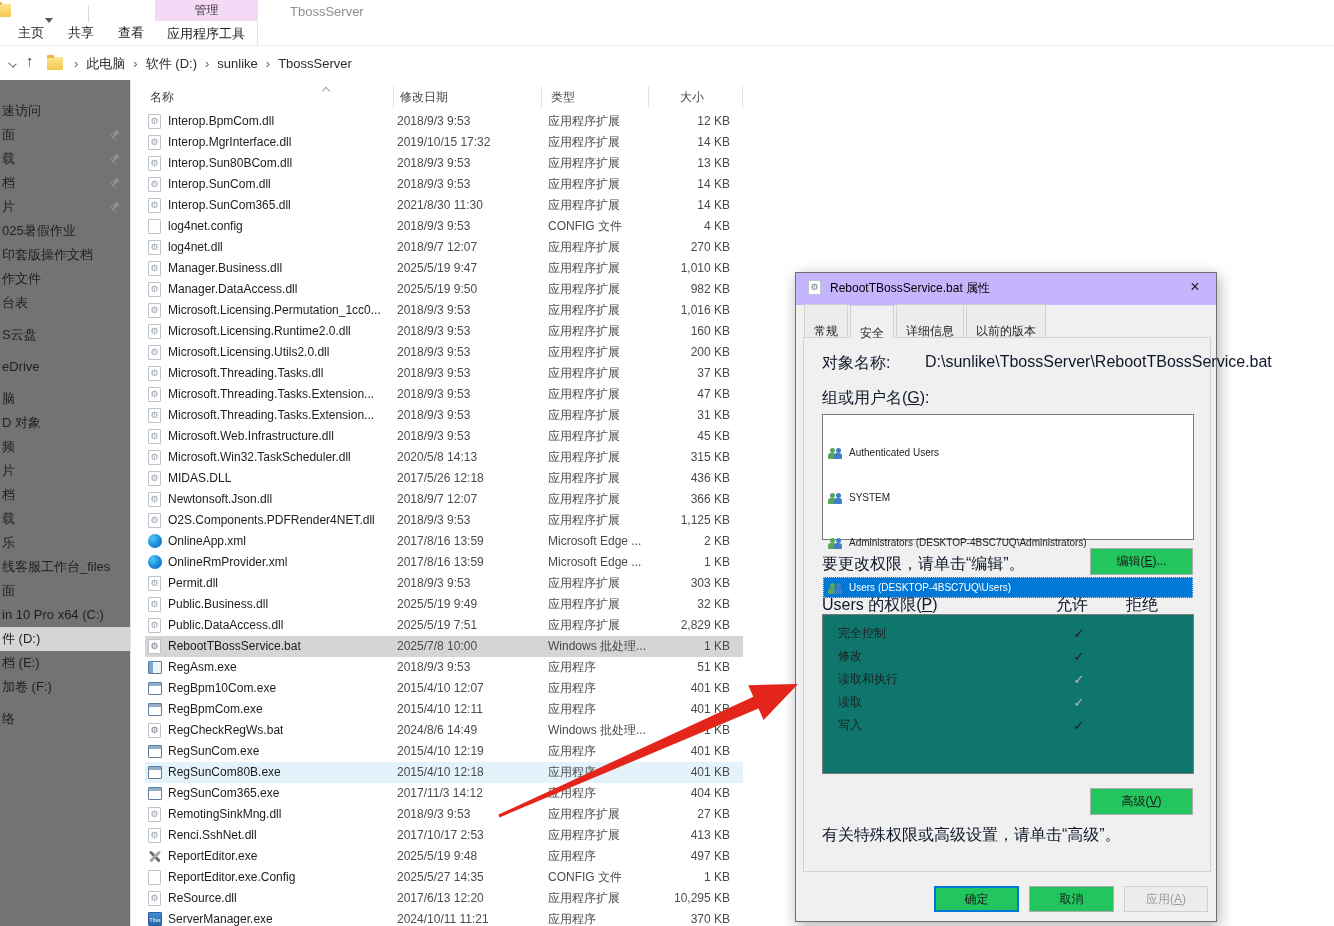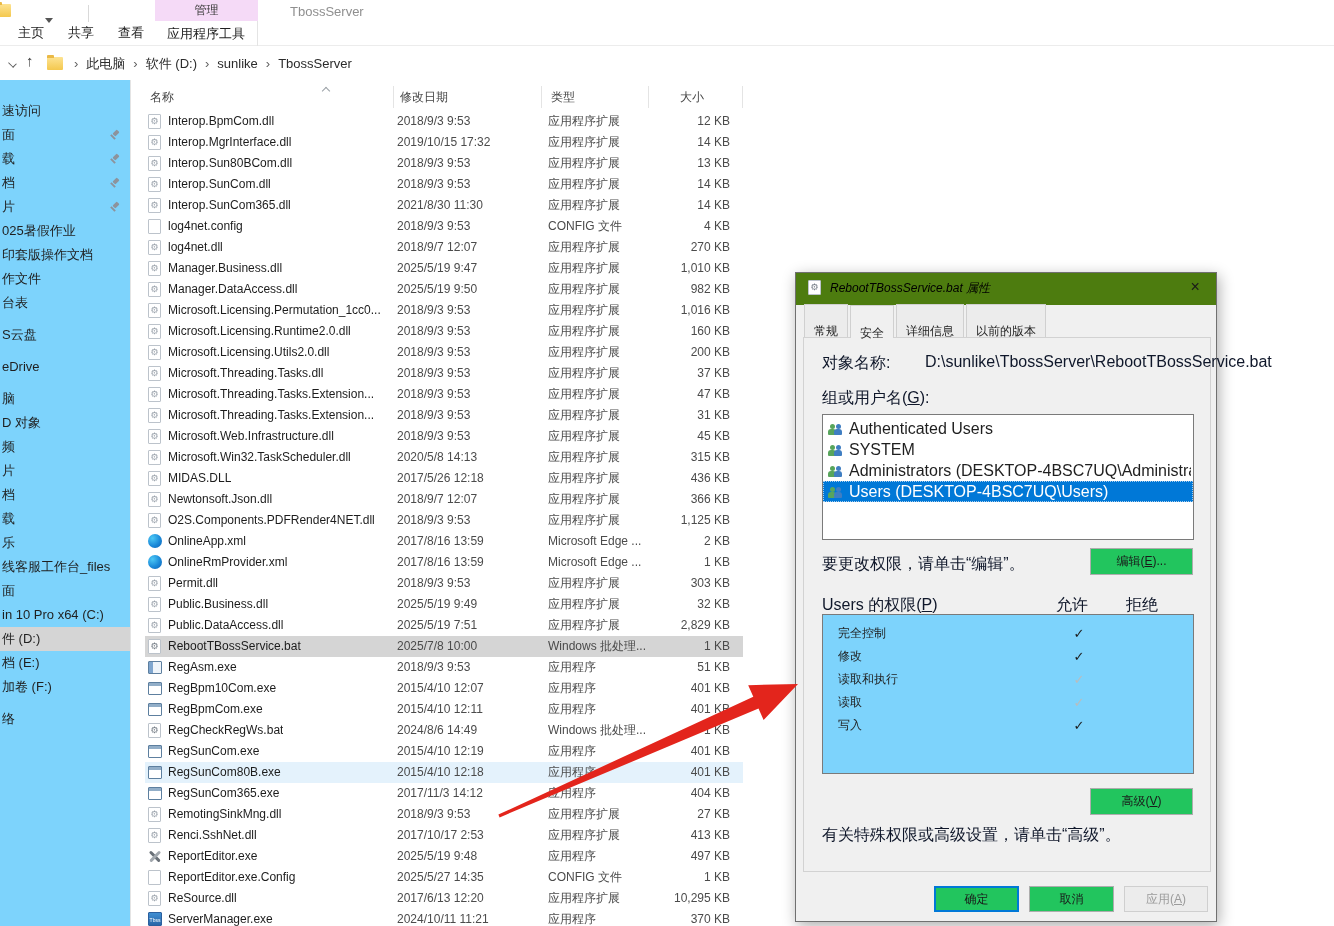--- a/index.html
+++ b/index.html
@@ -25,21 +25,21 @@
   
   #addrbar { position:absolute; left:0; top:47px; width:1334px; height:33px; background:#fff; }
   #nav-caret { position:absolute; left:9px; top:13px; width:7px; height:7px; border-right:1.6px solid #5a5a5a; border-bottom:1.6px solid #5a5a5a; transform:rotate(45deg) scaleY(.75); }
   #nav-up { position:absolute; left:26px; top:5px; font-size:15px; color:#444; }
   #crumb-folder { left:47px; top:10px; }
   #crumbs { position:absolute; left:66px; top:5px; height:24px; line-height:24px; display:flex; font-size:13px; }
   .crumb-sep { color:#5f5f5f; margin:0 8px; }
   .crumb { color:#2b2b2b; }
 
   
-  #sidebar { position:absolute; left:0; top:80px; width:131px; height:846px; border-right:1px solid #e4e4e4; background:#7dd3fc; }
+  #sidebar { position:absolute; left:0; top:80px; width:131px; height:846px; border-right:1px solid #e4e4e4; background:#737373; }
   #side-list { padding-top:19px; }
   .side-item { position:relative; height:24px; line-height:24px; font-size:13px; padding-left:2px; color:#1f1f1f; white-space:nowrap; }
   .side-item.gap { margin-top:8px; }
   .side-item.selected { background:#d5d5d5; }
   .side-item .pin { display:none; }
   .side-item.pinned .pin { display:block; }
   .pin { position:absolute; right:10px; top:7px; width:10px; height:10px; }
   .pin::before { content:''; position:absolute; left:4px; top:0; width:4px; height:6px; background:#8d939c; border-radius:1px; transform:rotate(45deg); }
   .pin::after { content:''; position:absolute; left:0; top:6px; width:6px; height:2px; background:#8d939c; transform:rotate(45deg); }
 
@@ -72,48 +72,48 @@
   .i-exeform::before { content:''; position:absolute; left:0; top:0; bottom:0; width:4px; background:#7fa6cf; }
   .i-tools { width:14px; height:14px; top:3px; }
   .i-tools::before,.i-tools::after { content:''; position:absolute; left:0; top:6px; width:14px; height:2.5px; border-radius:2px; }
   .i-tools::before { background:#6a7178; transform:rotate(45deg); }
   .i-tools::after { background:#a3a9af; transform:rotate(-45deg); }
   .i-tbss { width:14px; height:14px; top:3px; background:linear-gradient(#3f8ed2,#2a66a8); border:1px solid #2a5f9e; }
   .i-tbss::before { content:'Tbss'; position:absolute; left:0; right:0; top:4px; text-align:center; font-size:5px; color:#fff; }
 
   
   #dialog { position:absolute; left:795px; top:272px; width:422px; height:650px; background:#f0f0f0; border:1px solid #707070; box-shadow:2px 4px 14px rgba(0,0,0,.32); z-index:30; }
-  #dlg-titlebar { position:absolute; left:0; top:0; right:0; height:32px; background:#4d7c0f;font-style:italic; }
+  #dlg-titlebar { position:absolute; left:0; top:0; right:0; height:32px; background:#c4b5fd; }
   #dlg-icon { left:12px; top:7px; }
   #dlg-title { position:absolute; left:34px; top:0; line-height:30px; font-size:12px; color:#000; }
   #dlg-close { position:absolute; right:0; top:0; width:42px; height:30px; text-align:center; line-height:28px; font-size:16px; color:#1a1a1a; }
   #dlg-tabs { position:absolute; left:8px; top:41px; height:24px; display:flex; align-items:flex-end; }
   .dtab { height:21px; line-height:21px; padding:16px 9px; font-size:12px; background:#ececec; border:1px solid #d0d0d0; margin-right:2px; color:#1f1f1f; }
   .dtab.active { height:24px; line-height:22px; background:#f0f0f0; border-bottom:none; position:relative; z-index:3; }
   #dlg-page { position:absolute; left:7px; top:64px; width:408px; height:535px; background:#f0f0f0; border:1px solid #d2d2d2; }
   .dlbl { position:absolute; font-size:16px; color:#0f172a; white-space:nowrap; }
   #obj-label { left:18px; top:15px; }
   #obj-path { left:121px; top:15px; }
   #groups-label { left:18px; top:50px; }
   #group-box { position:absolute; left:18px; top:76px; width:372px; height:126px; background:#fff; border:1px solid #7a7a7a; padding-top:3px; }
-  .group-row { position:relative; height:21px; font-size:16px; line-height:21px; color:#1f1f1f; }
+  .group-row { position:relative; height:21px; font-size:10px; line-height:21px; color:#1f1f1f;margin-top:24px; }
   .group-row .glabel { position:absolute; left:26px; top:0; right:2px; white-space:nowrap; overflow:hidden; }
   .group-row.selected { background:#0078d7; color:#fff; outline:1px dotted #a9cdEC; outline-offset:-1px; }
   .duo { position:absolute; left:5px; top:3px; width:16px; height:15px; }
   .duo i { position:absolute; bottom:1px; width:8px; height:6px; border-radius:3px 3px 1px 1px; }
   .duo i::before { content:''; position:absolute; top:-5px; left:1.5px; width:5px; height:5px; border-radius:50%; background:inherit; }
   .duo .pa { left:0; background:#58a55c; }
   .duo .pb { left:6px; background:#3f7ec2; }
   #edit-hint { left:18px; top:212px; height:27px; line-height:27px; }
   .btn { position:absolute; background:#22c55e; border:1px solid #adadad; font-size:12px; color:#1a1a1a; text-align:center; }
   #btn-edit { left:286px; top:210px; width:103px; height:27px; line-height:25px; }
   #perm-label { left:18px; top:257px; }
   #allow-hdr { left:248px; top:257px; width:40px; text-align:center; }
   #deny-hdr { left:318px; top:257px; width:40px; text-align:center; }
-  #perm-box { position:absolute; left:18px; top:276px; width:372px; height:160px; background:#7dd3fc; border:1px solid #7a7a7a; padding-top:7px; }
+  #perm-box { position:absolute; left:18px; top:276px; width:372px; height:160px; background:#0f766e; border:1px solid #7a7a7a; padding-top:7px; }
   .perm-row { position:relative; height:23px; }
   .perm-name { position:absolute; left:15px; top:0; line-height:23px; font-size:12px; color:#1f1f1f; }
   .perm-allow { position:absolute; left:241px; top:0; width:30px; height:23px; line-height:23px; text-align:center; font-size:13px; font-weight:bold; }
   .perm-deny { position:absolute; left:305px; top:0; width:30px; height:23px; }
   .chk-black::before { content:'✓'; color:#1b1b1b; font-family:"DejaVu Sans",sans-serif; }
   .chk-gray::before { content:'✓'; color:#bcbcbc; font-family:"DejaVu Sans",sans-serif; }
   #adv-hint { left:18px; top:446px;margin-top:41px; }
   #btn-adv { left:286px; top:450px; width:103px; height:27px; line-height:25px; }
   #btn-ok { left:138px; top:613px; width:85px; height:26px; line-height:22px; border:2px solid #0078d7; }
   #btn-cancel { left:233px; top:613px; width:85px; height:26px; line-height:24px; }

